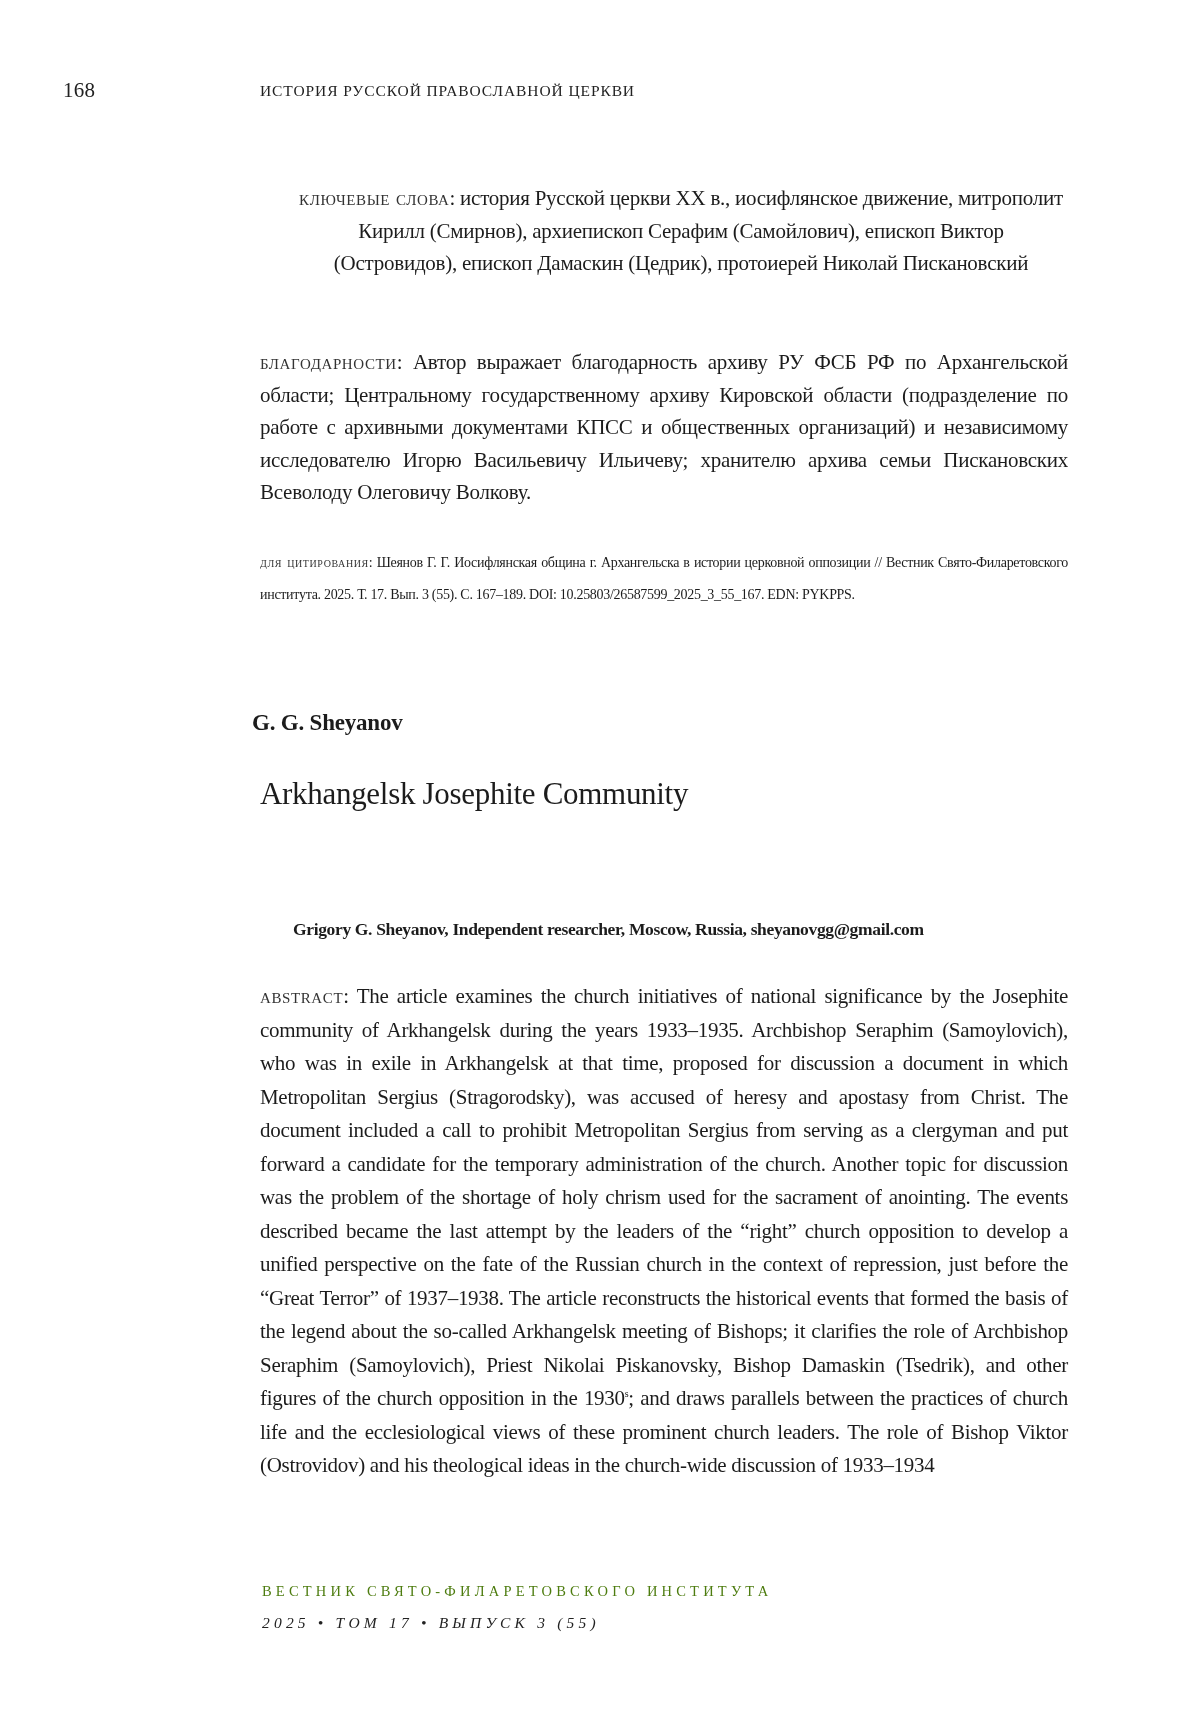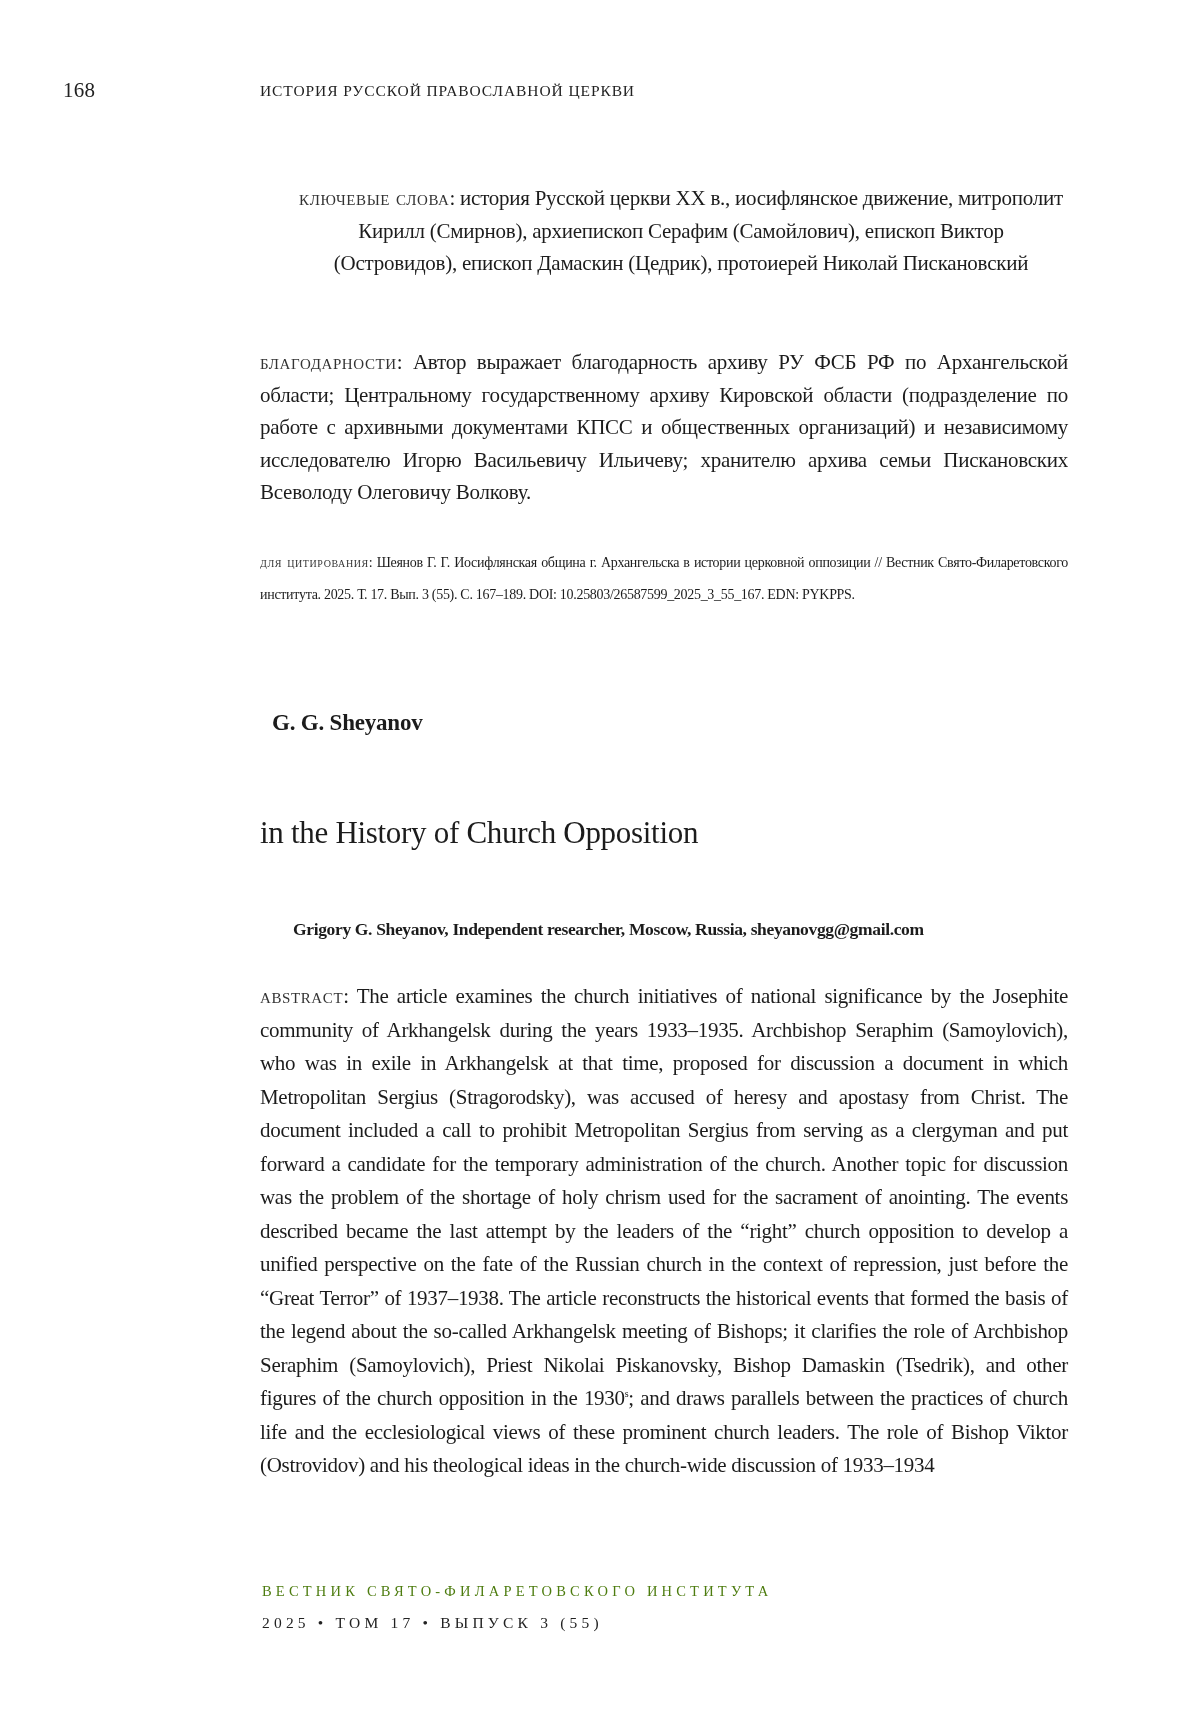--- a/index.html
+++ b/index.html
@@ -64,21 +64,21 @@
       left: 260px;
       top: 547px;
       width: 808px;
       font-size: 14px;
       line-height: 32px;
       text-align: justify;
       letter-spacing: -0.3px;
     }
     .author-short {
       position: absolute;
-      left: 272px;
+      left: 252px;
       top: 710px;
       font-size: 23px;
       font-weight: bold;
       letter-spacing: -0.2px;
     }
     .article-title {
       position: absolute;
       left: 260px;
       top: 774px;
       width: 800px;
@@ -124,20 +124,21 @@
       text-transform: uppercase;
     }
     .footer-issue {
       position: absolute;
       left: 262px;
       top: 1614px;
       font-size: 15.5px;
       letter-spacing: 4.2px;
       color: #222;
       text-transform: uppercase;
+      font-style: italic;
     }
   </style>
 </head>
 <body>
 
 <div class="page-number">168</div>
 <div class="running-head">История Русской Православной Церкви</div>
 
 <div class="keywords">
   <span class="label">Ключевые слова</span><span>: </span><span>история Русской церкви XX в., иосифлянское движение, митрополит Кирилл (Смирнов), архиепископ Серафим (Самойлович), епископ Виктор (Островидов), епископ Дамаскин (Цедрик), протоиерей Николай Пискановский</span>
@@ -147,22 +148,21 @@
   <span class="label">Благодарности</span><span>: </span><span>Автор выражает благодарность архиву РУ ФСБ РФ по Архангельской области; Центральному государственному архиву Кировской области (подразделение по работе с архивными документами КПСС и общественных организаций) и независимому исследователю Игорю Васильевичу Ильичеву; хранителю архива семьи Пискановских Всеволоду Олеговичу Волкову.</span>
 </div>
 
 <div class="citation">
   <span class="label">Для цитирования</span><span>: </span><span>Шеянов Г. Г. Иосифлянская община г. Архангельска в истории церковной оппозиции // Вестник Свято-Филаретовского института. 2025. Т. 17. Вып. 3 (55). С. 167–189. DOI: 10.25803/26587599_2025_3_55_167. EDN: PYKPPS.</span>
 </div>
 
 <div class="author-short">G. G. Sheyanov</div>
 
 <h1 class="article-title">
-  <br>
-  <span>in the History of Church Opposition</span>
+  <span>Arkhangelsk Josephite Community</span><br>
 </h1>
 
 <div class="affiliation">Grigory G. Sheyanov, Independent researcher, Moscow, Russia, sheyanovgg@gmail.com</div>
 
 <div class="abstract">
   <span class="label">Abstract</span><span>: </span><span>The article examines the church initiatives of national significance by the Josephite community of Arkhangelsk during the years 1933–1935. Archbishop Seraphim (Samoylovich), who was in exile in Arkhangelsk at that time, proposed for discussion a document in which Metropolitan Sergius (Stragorodsky), was accused of heresy and apostasy from Christ. The document included a call to prohibit Metropolitan Sergius from serving as a clergyman and put forward a candidate for the temporary administration of the church. Another topic for discussion was the problem of the shortage of holy chrism used for the sacrament of anointing. The events described became the last attempt by the leaders of the “right” church opposition to develop a unified perspective on the fate of the Russian church in the context of repression, just before the “Great Terror” of 1937–1938. The article reconstructs the historical events that formed the basis of the legend about the so-called Arkhangelsk meeting of Bishops; it clarifies the role of Archbishop Seraphim (Samoylovich), Priest Nikolai Piskanovsky, Bishop Damaskin (Tsedrik), and other figures of the church opposition in the 1930</span><sup>s</sup><span>; and draws parallels between the practices of church life and the ecclesiological views of these prominent church leaders. The role of Bishop Viktor (Ostrovidov) and his theological ideas in the church-wide discussion of 1933–1934</span>
 </div>
 
 <div class="footer-journal">Вестник Свято-Филаретовского института</div>
 <div class="footer-issue">2025 • том 17 • выпуск 3 (55)</div>

